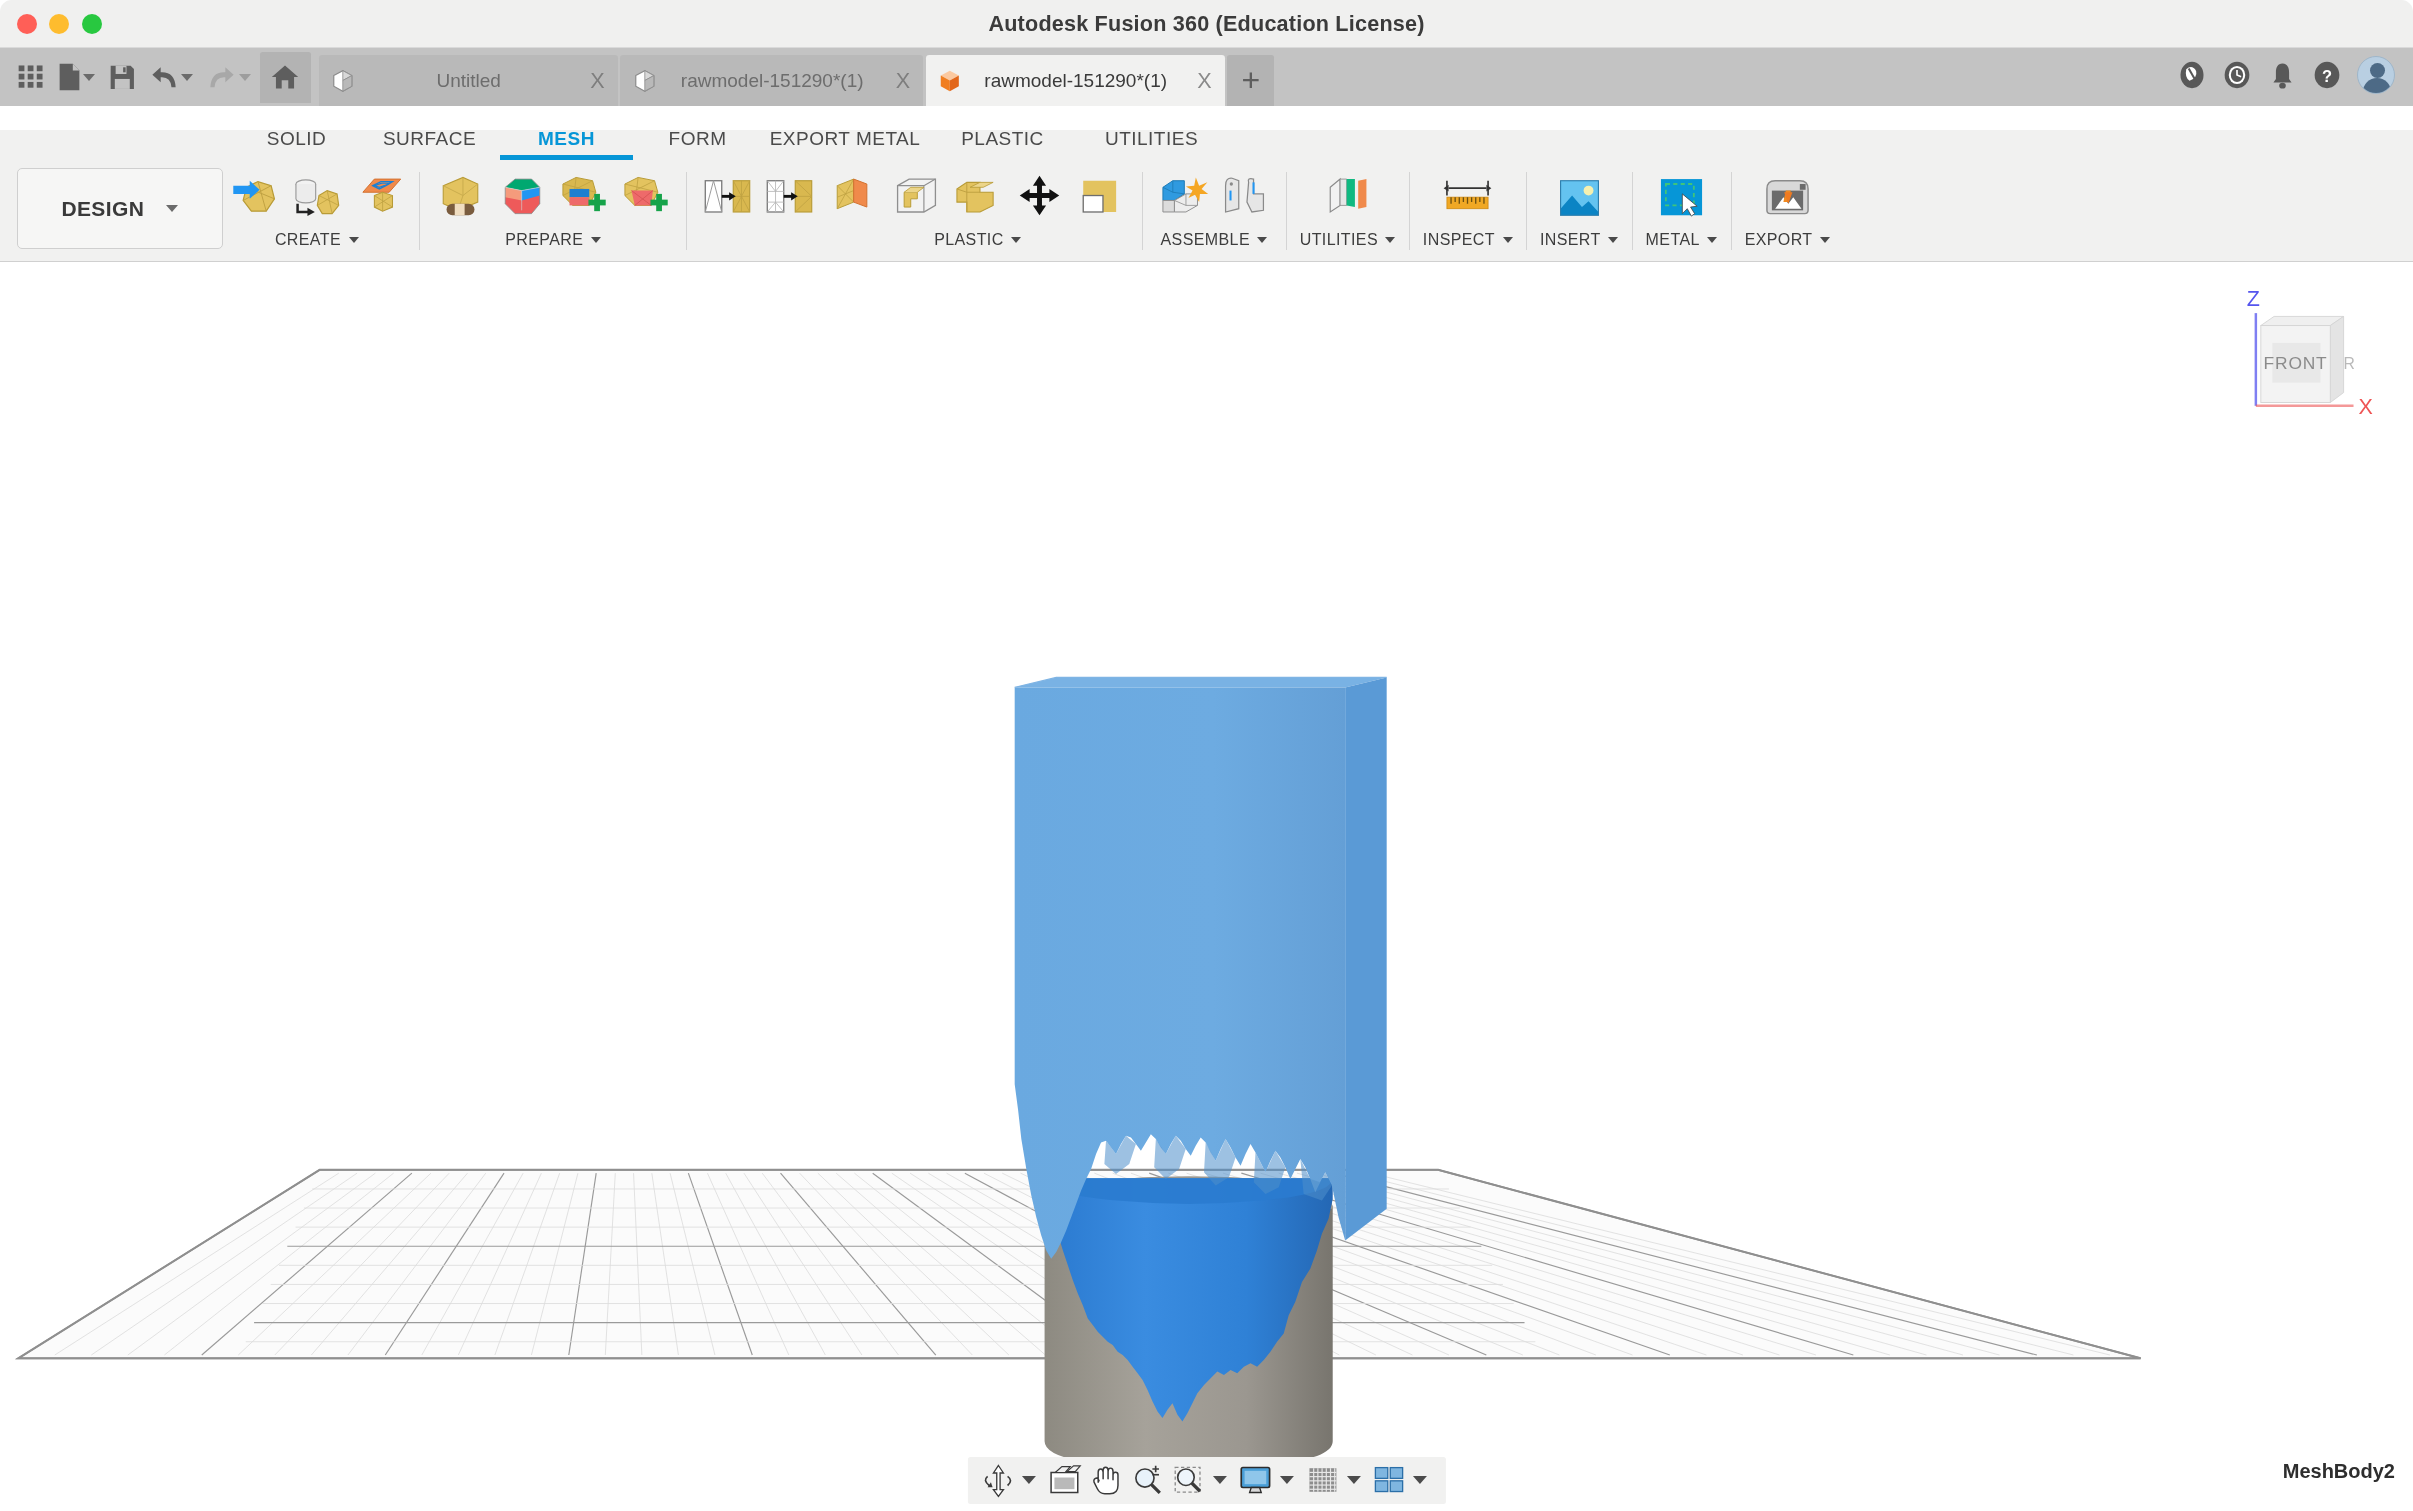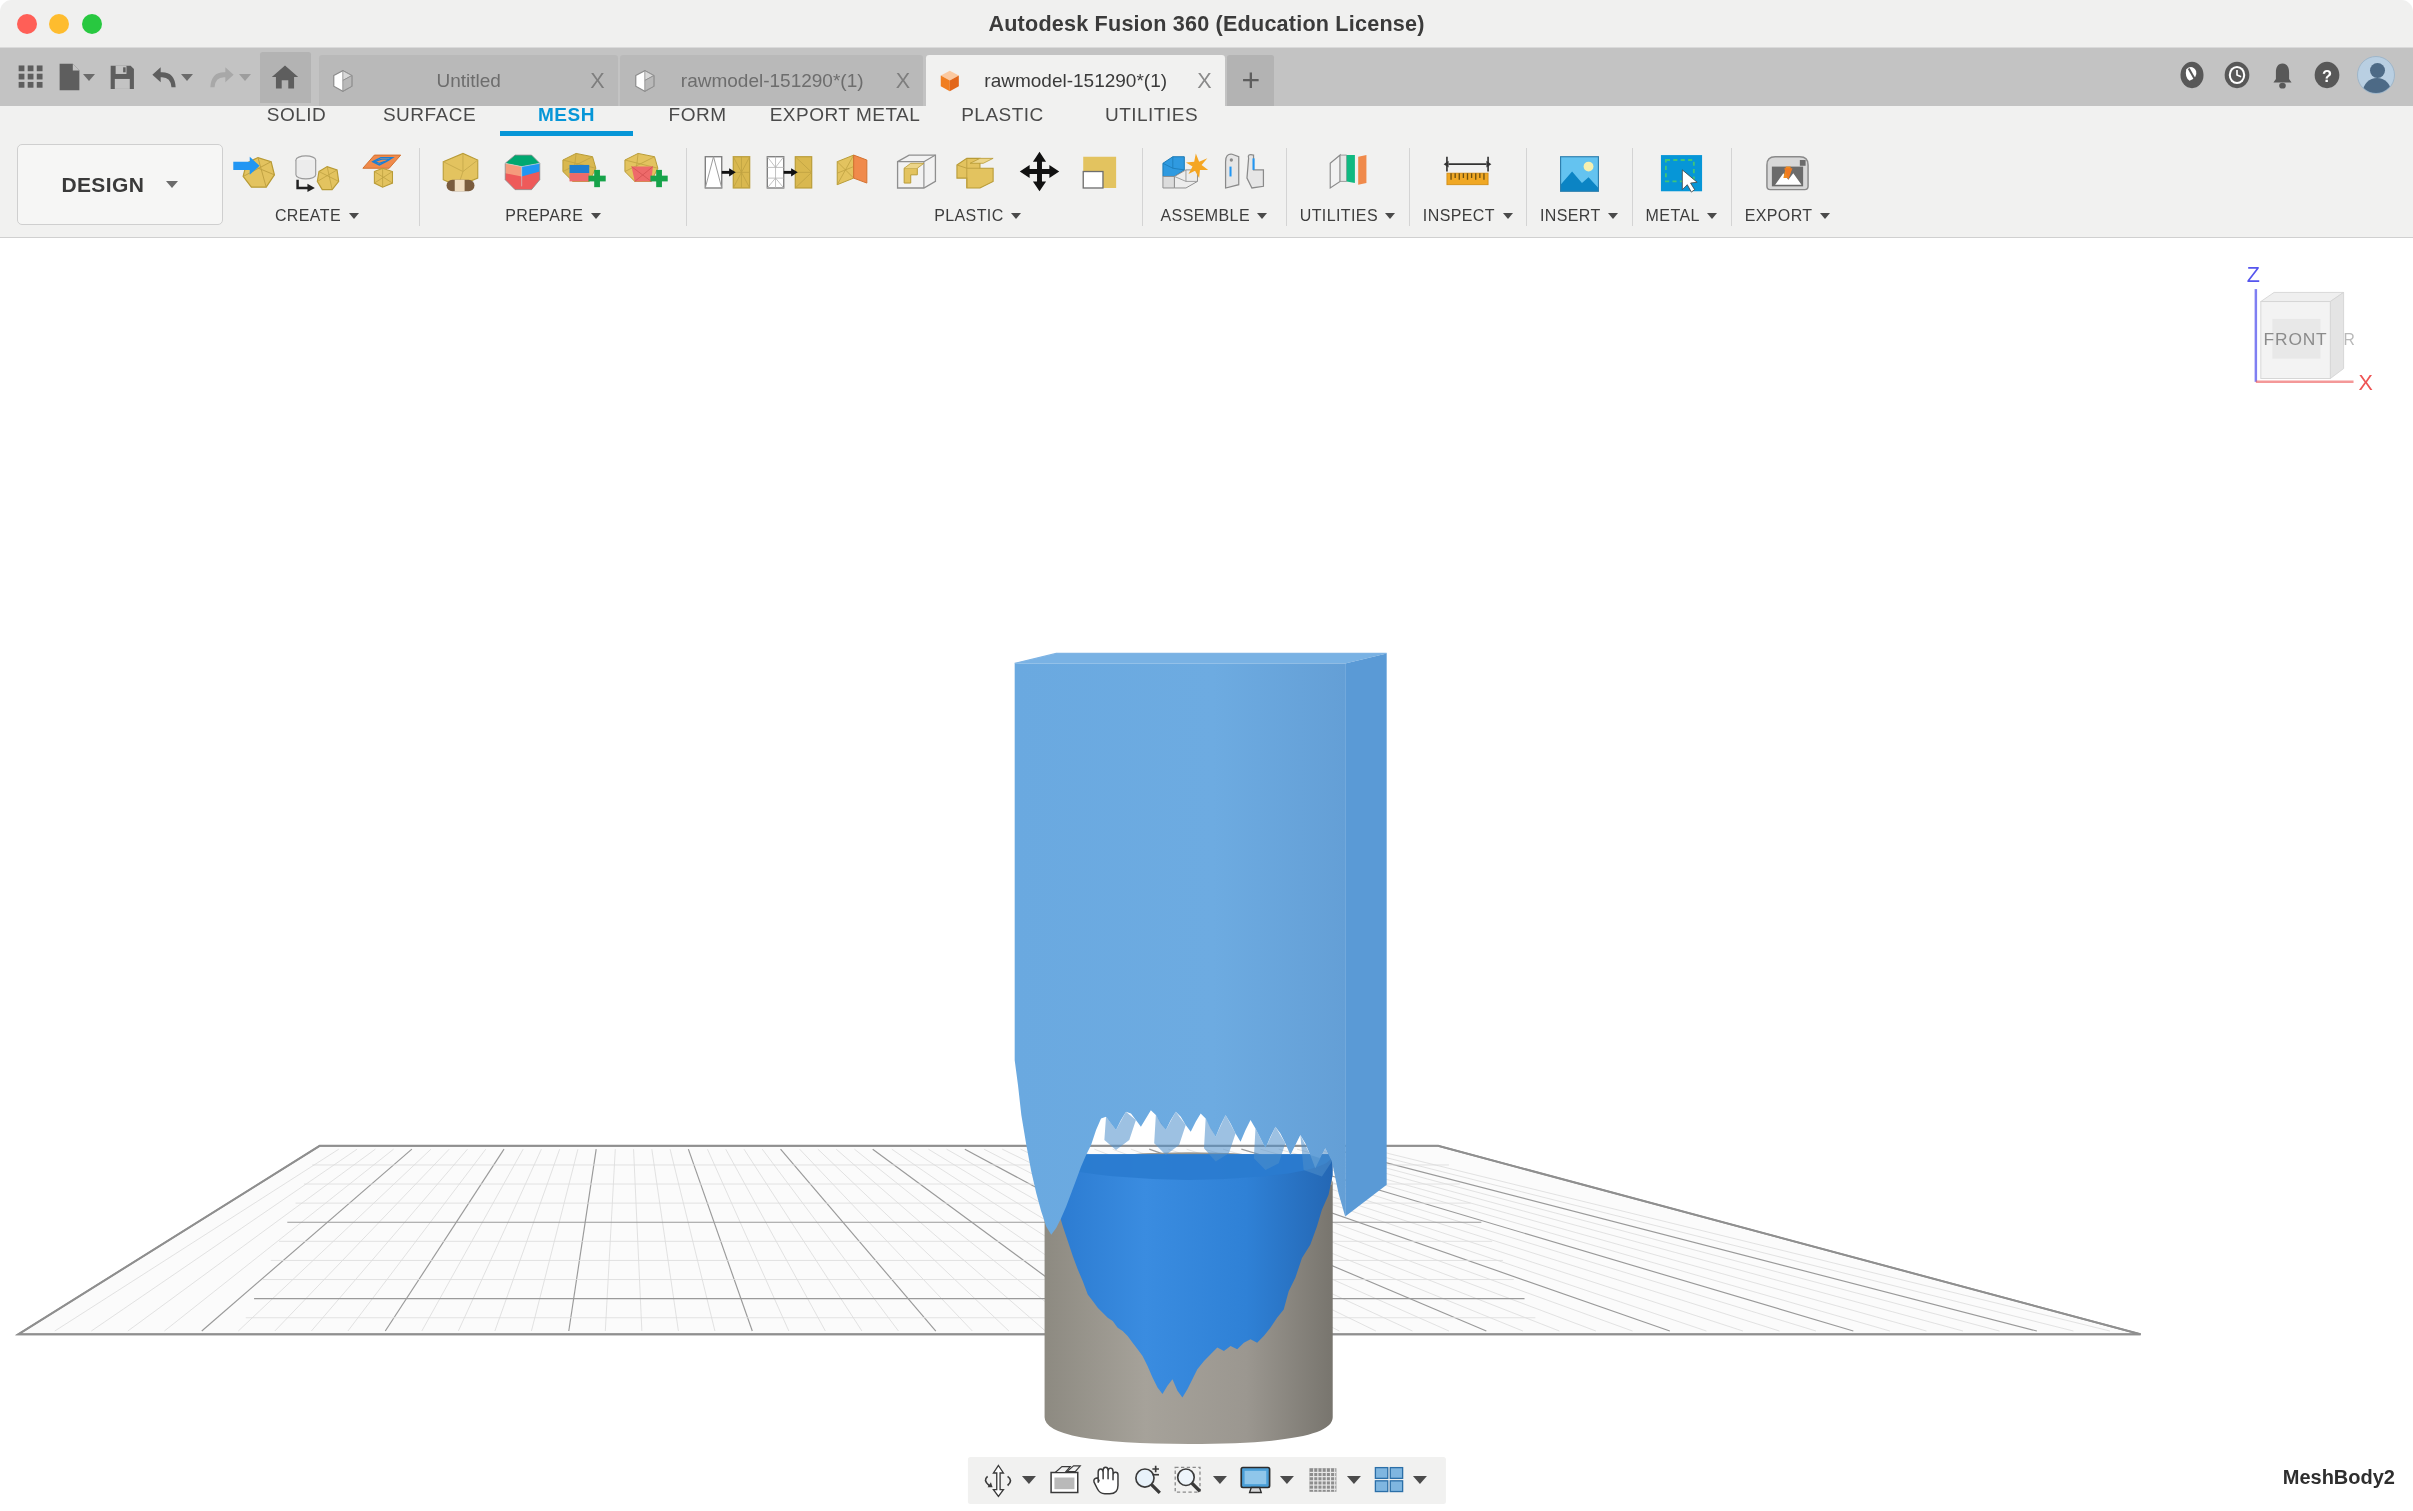--- a/index.html
+++ b/index.html
@@ -101,20 +101,21 @@
     background:#4d6a86; left:5px; top:21.6px;
   }
 
   
   .ribbon {
     background: #f1f1f0;
     flex: 0 0 131px;
     display: flex; flex-direction: column;
     border-bottom: 0.8px solid #d0d0d0;
     position: relative;
+    margin-top: 24px;
   }
   .ribbon-tabs {
     display: flex; align-items: flex-end; height: 35px;
     padding-left: 234px; gap: 0;
   }
   .rtab {
     font-size: 19px; color: #4a4a4a; letter-spacing: 0.5px;
     padding: 0 0 5px 0; margin-right: 0; position: relative;
     text-align: center;
   }
@@ -138,21 +139,21 @@
     display: flex; align-items: center; gap: 5px; margin-top: 3.3px;
   }
   .panel-label .caret { border-top-color: #4a4a4a; border-left-width:5.8px; border-right-width:5.8px; border-top-width:6.6px;}
   .tool { width: 55px; height: 55px; display: flex; align-items: center; justify-content: center; }
   .divider { width: 0.8px; height: 78px; background: #d4d4d4; margin: 6.6px 8.3px 0 8.3px; }
 
   
   .canvas { position: relative; flex: 1; background: #ffffff; overflow: hidden; }
   .viewcube { position: absolute; right: 18px; top: 18px; width: 174px; height: 149px; }
   .browser-label {
-    position: absolute; right: 18px; bottom: 23px;
+    position: absolute; right: 18px; bottom: 29px;
     font-size: 20px; font-weight: bold; color: #2e2e2e;
   }
 
   
   .navbar {
     position: absolute; left: 50%; transform: translateX(-50%);
     bottom: 8.3px;
     height: 47px; background: #f1f1f0;
     display: flex; align-items: center; gap: 3.3px;
     padding: 0 11.6px; border-radius: 2.5px;

